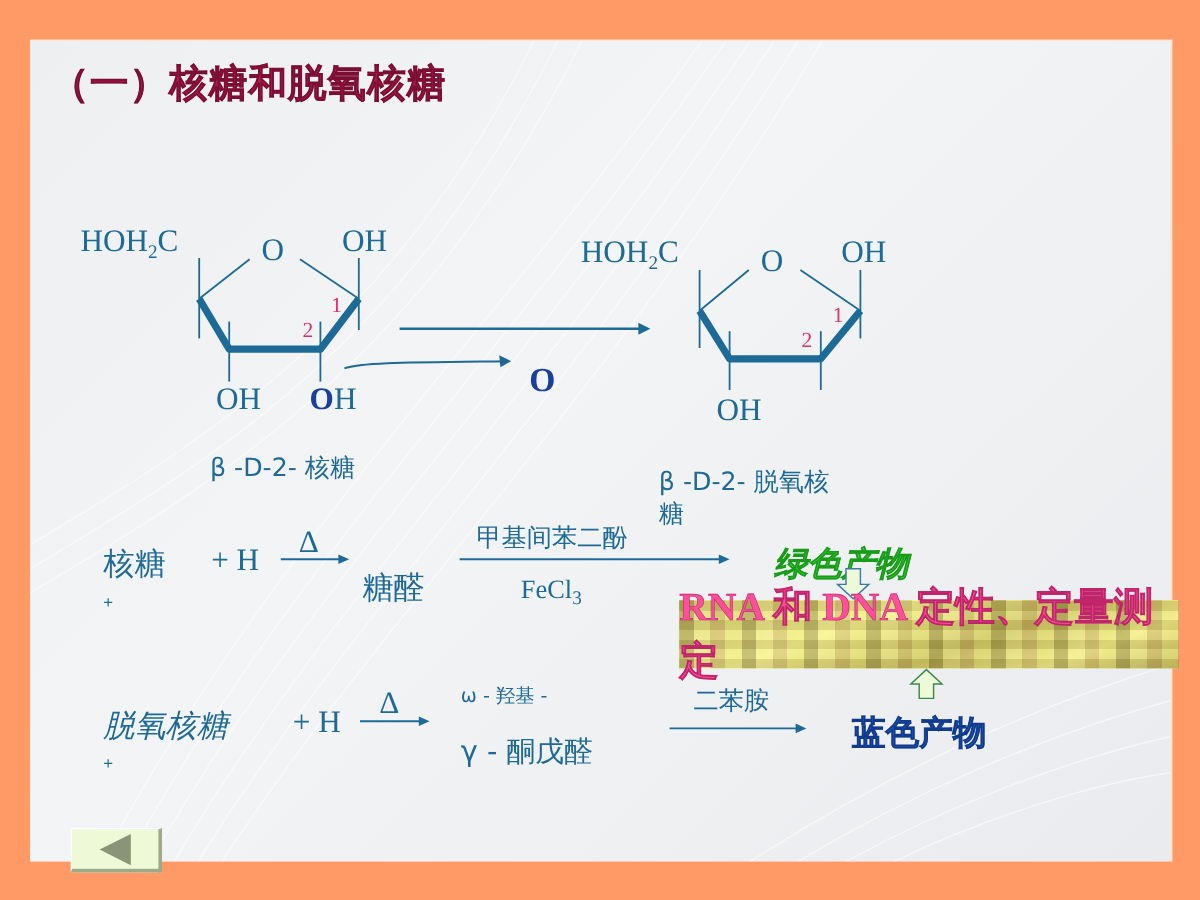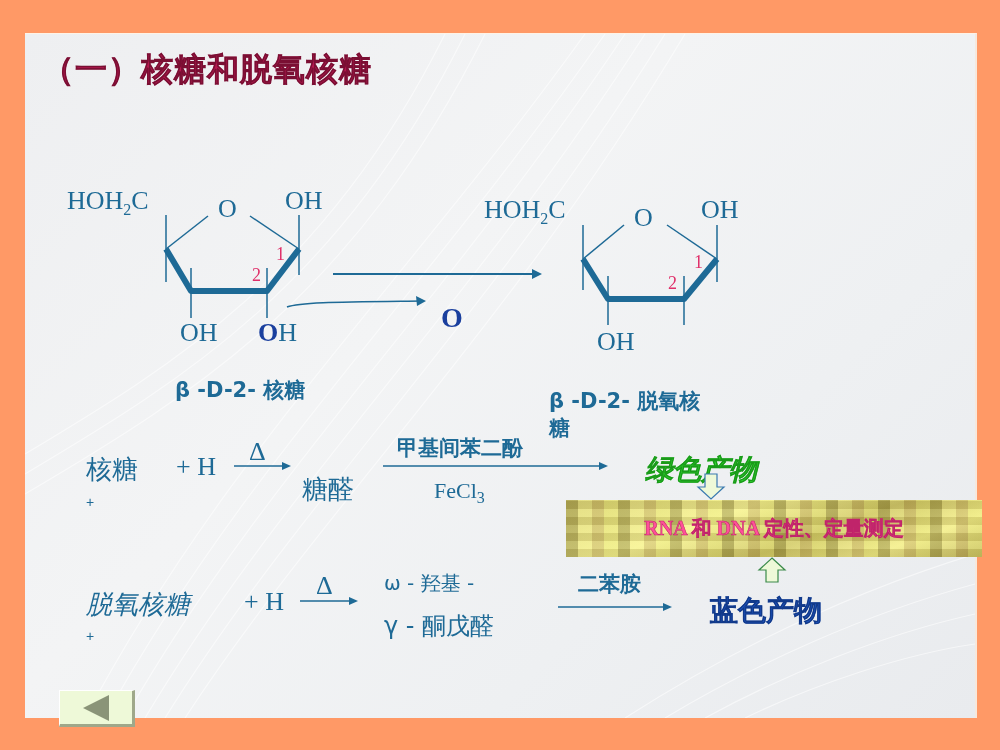--- a/index.html
+++ b/index.html
@@ -17,21 +17,21 @@
     .slide-texture { position: absolute; inset: 0; pointer-events: none; }
     .abs { position: absolute; white-space: nowrap; }
     .title {
       left: 42px; top: 48px; font-size: 32px; font-weight: bold;
       color: #b5174f; letter-spacing: 1px;
       font-family: "DejaVu Sans", sans-serif;
       -webkit-text-stroke: 0.6px #7a0f33;
     }
     .chem { color: #1e6a96; font-size: 26px; font-family: "Liberation Serif", serif; }
     .chem sub { font-size: 16px; }
-    .cn { color: #1e6a96; font-size: 21px; font-family: "DejaVu Sans", sans-serif; font-weight: bold; }
+    .cn { color: #1e6a96; font-size: 21px; font-family: "DejaVu Sans", sans-serif; }
     .cn-big { color: #1e6a96; font-size: 26px; font-family: "DejaVu Sans", sans-serif; text-align: center; }
     .pink-num { color: #e0306a; font-size: 18px; font-family: "Liberation Serif", serif; }
     .bold-o { color: #1a3f9e; font-size: 28px; font-weight: bold; font-family: "Liberation Serif", serif; }
     .plus-small { color: #1e6a96; font-size: 14px; font-family: "Liberation Sans", sans-serif; }
     .green-product {
       color: #33e033; font-size: 28px; font-weight: bold;
       font-family: "DejaVu Sans", sans-serif;
       font-style: italic;
       -webkit-text-stroke: 0.5px #1a9a1a;
     }
@@ -42,21 +42,21 @@
     }
     .banner {
       position: absolute; left: 566px; top: 500px; width: 416px; height: 57px;
       background:
         repeating-linear-gradient(90deg, rgba(120,110,40,0.35) 0 12px, rgba(255,250,150,0.25) 12px 26px, rgba(180,150,80,0.3) 26px 38px, rgba(240,240,120,0.3) 38px 52px),
         repeating-linear-gradient(0deg, rgba(150,140,60,0.3) 0 8px, rgba(255,255,170,0.3) 8px 16px),
         linear-gradient(160deg, #c9c06a 0%, #f2ee9a 35%, #b6ab55 60%, #ede68e 80%, #a89c4e 100%);
       display: flex; align-items: center; justify-content: center;
     }
     .banner-text {
-      color: #ff4f9a; font-size: 20px; font-weight: bold;
+      color: #ff4f9a; font-size: 33px; font-weight: bold;
       font-family: "Liberation Serif", serif;
       -webkit-text-stroke: 0.5px #c0246a;
       letter-spacing: 0px;
     }
     .back-button {
       position: absolute; left: 59px; top: 690px; width: 76px; height: 37px;
       background: #eef9d8;
       border-right: 3px solid #9fa88a; border-bottom: 3px solid #9fa88a;
       border-top: 1px solid #ffffff; border-left: 1px solid #ffffff;
       box-sizing: border-box; cursor: pointer;
@@ -183,20 +183,20 @@
 </div>
 
 <svg class="overlay" width="1000" height="750">
   <polygon points="772,558 785,570 778,570 778,582 766,582 766,570 759,570" fill="#eef9d8" stroke="#3a8a4a" stroke-width="1.2"></polygon>
 </svg>
 
 <div class="abs cn-big" style="left:86px; top:587px;font-style:italic;">脱氧核糖</div>
 <div class="abs chem" style="left:244px; top:587px;">+ H</div>
 <div class="abs plus-small" style="left:86px; top:628px;">+</div>
 <div class="abs chem" style="left:316px; top:571px;">Δ</div>
-<div class="abs cn-big" style="left:384px; top:570px; font-size:20px;">ω - 羟基 -</div>
+<div class="abs cn-big" style="left:384px; top:570px; font-size:16px;">ω - 羟基 -</div>
 <div class="abs cn-big" style="left:384px; top:610px; font-size:24px;">γ - 酮戊醛</div>
 <div class="abs cn" style="left:578px; top:570px;">二苯胺</div>
 <div class="abs blue-product" style="left:710px; top:592px;">蓝色产物</div>
 
 <div class="back-button">
   <span class="back-tri"></span>
 </div>
 
 </body></html>

